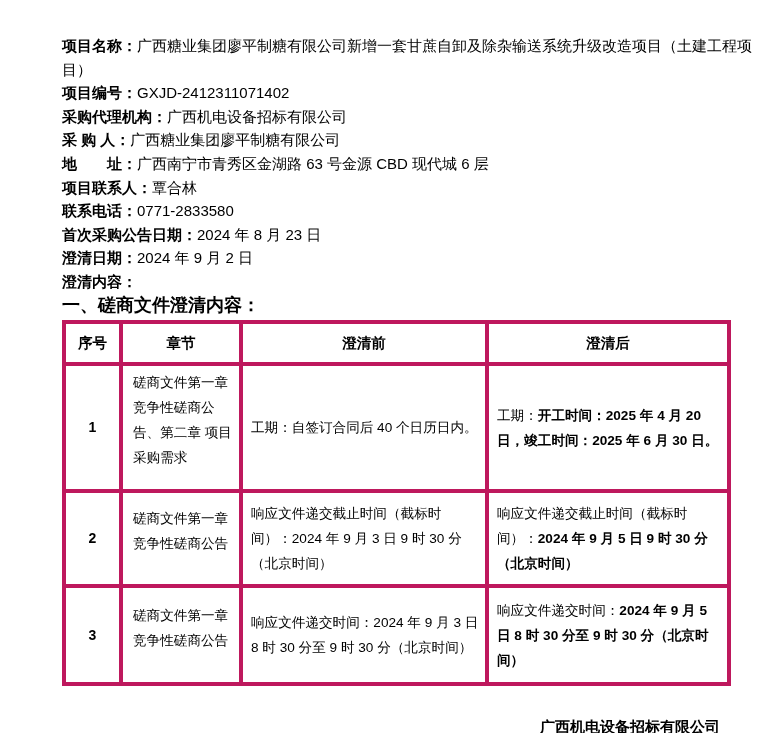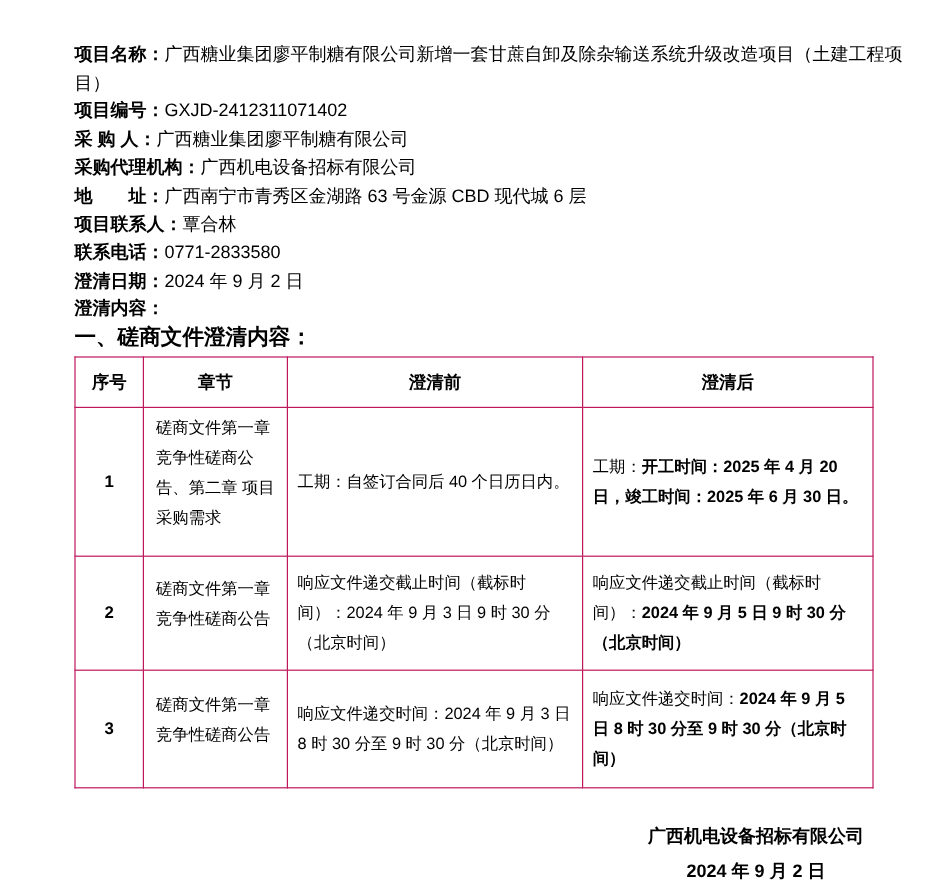--- a/index.html
+++ b/index.html
@@ -13,21 +13,21 @@
   .info-block{width:692px;margin-top:21px;}
   .info-line{margin:0;font-size:15px;line-height:23.6px;}
   .info-line .label{font-weight:bold;}
   .info-line .value{font-weight:normal;}
   .section-heading{margin:0;font-size:18px;line-height:23.6px;font-weight:bold;}
 
   table.clar-table{
     border-collapse:collapse;table-layout:fixed;
     width:665px;margin-top:3px;
   }
-  .clar-table th,.clar-table td{border:1px solid #be185d;overflow:hidden;}
+  .clar-table th,.clar-table td{border:4px solid #be185d;overflow:hidden;}
   .clar-table th{
     font-size:14.5px;font-weight:bold;text-align:center;vertical-align:middle;
   }
   .clar-table thead tr{height:42px;}
   .clar-table tbody tr.r1{height:100px;}
   .clar-table tbody tr.r2{height:95px;}
   .clar-table tbody tr.r3{height:98px;}
   .clar-table td{font-size:13.6px;line-height:25px;vertical-align:middle;}
   td.cell-num{text-align:center;font-weight:bold;font-size:14px;}
   td.cell-chapter{padding:4px 5px 19px 10px;}
@@ -48,33 +48,36 @@
 <div class="page">
 
   <div class="info-block">
     <p class="info-line">
       <span class="label">项目名称：</span><span class="value">广西糖业集团廖平制糖有限公司新增一套甘蔗自卸及除杂输送系统升级改造项目（土建工程项目）</span>
     </p>
     <p class="info-line">
       <span class="label">项目编号：</span><span class="value">GXJD-2412311071402</span>
     </p>
     <p class="info-line">
-      <span class="label">采 购 人：</span><span class="value">广西糖业集团廖平制糖有限公司</span>
+      <span class="label">采购代理机构：</span><span class="value">广西机电设备招标有限公司</span>
     </p>
     <p class="info-line">
-      <span class="label">采购代理机构：</span><span class="value">广西机电设备招标有限公司</span>
+      <span class="label">采 购 人：</span><span class="value">广西糖业集团廖平制糖有限公司</span>
     </p>
     <p class="info-line">
       <span class="label">地　　址：</span><span class="value">广西南宁市青秀区金湖路 63 号金源 CBD 现代城 6 层</span>
     </p>
     <p class="info-line">
       <span class="label">项目联系人：</span><span class="value">覃合林</span>
     </p>
     <p class="info-line">
       <span class="label">联系电话：</span><span class="value">0771-2833580</span>
+    </p>
+    <p class="info-line">
+      <span class="label">首次采购公告日期：</span><span class="value">2024 年 8 月 23 日</span>
     </p>
     <p class="info-line">
       <span class="label">澄清日期：</span><span class="value">2024 年 9 月 2 日</span>
     </p>
     <p class="info-line">
       <span class="label">澄清内容：</span><span class="value"></span>
     </p>
     <p class="section-heading">一、磋商文件澄清内容：</p>
   </div>
 

